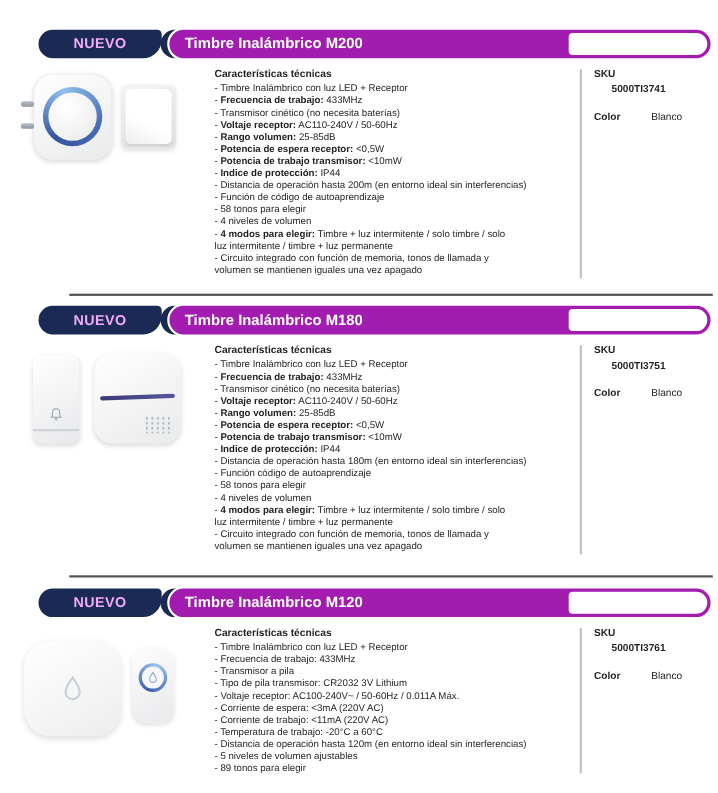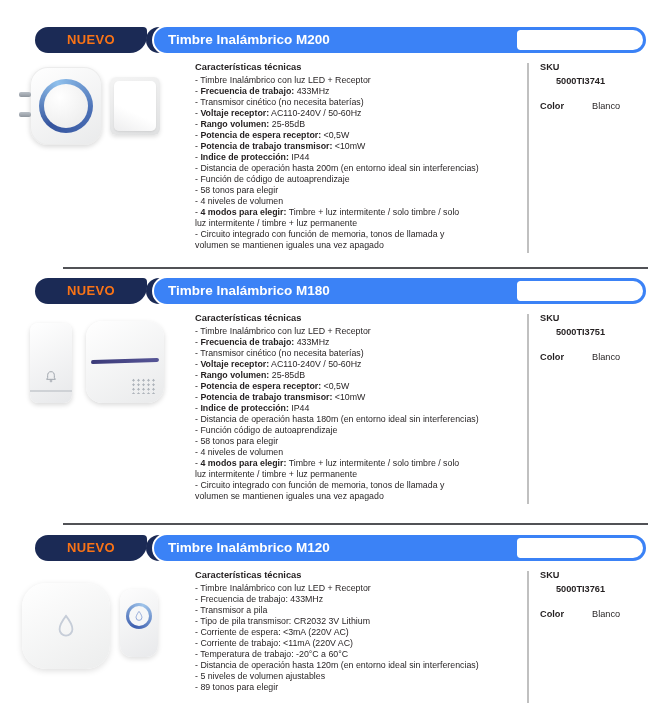--- a/index.html
+++ b/index.html
@@ -11,30 +11,30 @@
   .section{position:absolute;left:0;width:653px;}
   .s1{top:27px;height:236px;}
   .s2{top:278px;height:240px;}
   .s3{top:535px;height:186px;}
 
   
   .hdr{position:absolute;top:0;left:0;right:0;height:26px;}
   .badge{
     position:absolute;left:35px;top:0;width:112px;height:26px;
     background:#1b2a55;border-radius:13px 4px 17px 13px;
-    color:#f97316;font-weight:700;font-size:13px;letter-spacing:.4px;
+    color:#f0abfc;font-weight:700;font-size:13px;letter-spacing:.4px;
     text-align:center;line-height:26px;
   }
   .crescent{
     position:absolute;left:146px;top:0;width:34px;height:26px;
     background:#1b2a55;border-radius:13px;
   }
   .bar{
     position:absolute;left:152px;right:5px;top:-2px;height:26px;
-    background:#3b82f6;border:2px solid #fff;border-radius:16px;
+    background:#a21caf;border:2px solid #fff;border-radius:16px;
   }
   .bar-title{
     position:absolute;left:14px;top:0;height:26px;line-height:26px;
     color:#fff;font-weight:700;font-size:13.5px;white-space:nowrap;
   }
   .bar-inset{
     position:absolute;right:3px;top:3px;bottom:3px;width:126px;
     background:#fff;border-radius:4px 11px 11px 4px;
   }
 
@@ -234,20 +234,21 @@
       </span>
     </div>
   </div>
   <div class="features-col">
     <div class="feat-h">Características técnicas</div>
     <div>
         <div class="feat"><span>- </span><span>Timbre Inalámbrico con luz LED + Receptor</span></div>
         <div class="feat"><span>- </span><span>Frecuencia de trabajo: 433MHz</span></div>
         <div class="feat"><span>- </span><span>Transmisor a pila</span></div>
         <div class="feat"><span>- </span><span>Tipo de pila transmisor: CR2032 3V Lithium</span></div>
+        <div class="feat"><span>- </span><span>Voltaje receptor: AC100-240V~ / 50-60Hz / 0.011A Máx.</span></div>
         <div class="feat"><span>- </span><span>Corriente de espera: &lt;3mA (220V AC)</span></div>
         <div class="feat"><span>- </span><span>Corriente de trabajo: &lt;11mA (220V AC)</span></div>
         <div class="feat"><span>- </span><span>Temperatura de trabajo: -20°C a 60°C</span></div>
         <div class="feat"><span>- </span><span>Distancia de operación hasta 120m (en entorno ideal sin interferencias)</span></div>
         <div class="feat"><span>- </span><span>5 niveles de volumen ajustables</span></div>
         <div class="feat"><span>- </span><span>89 tonos para elegir</span></div>
       </div>
   </div>
   <div class="vsep"></div>
   <div class="sku-col">

